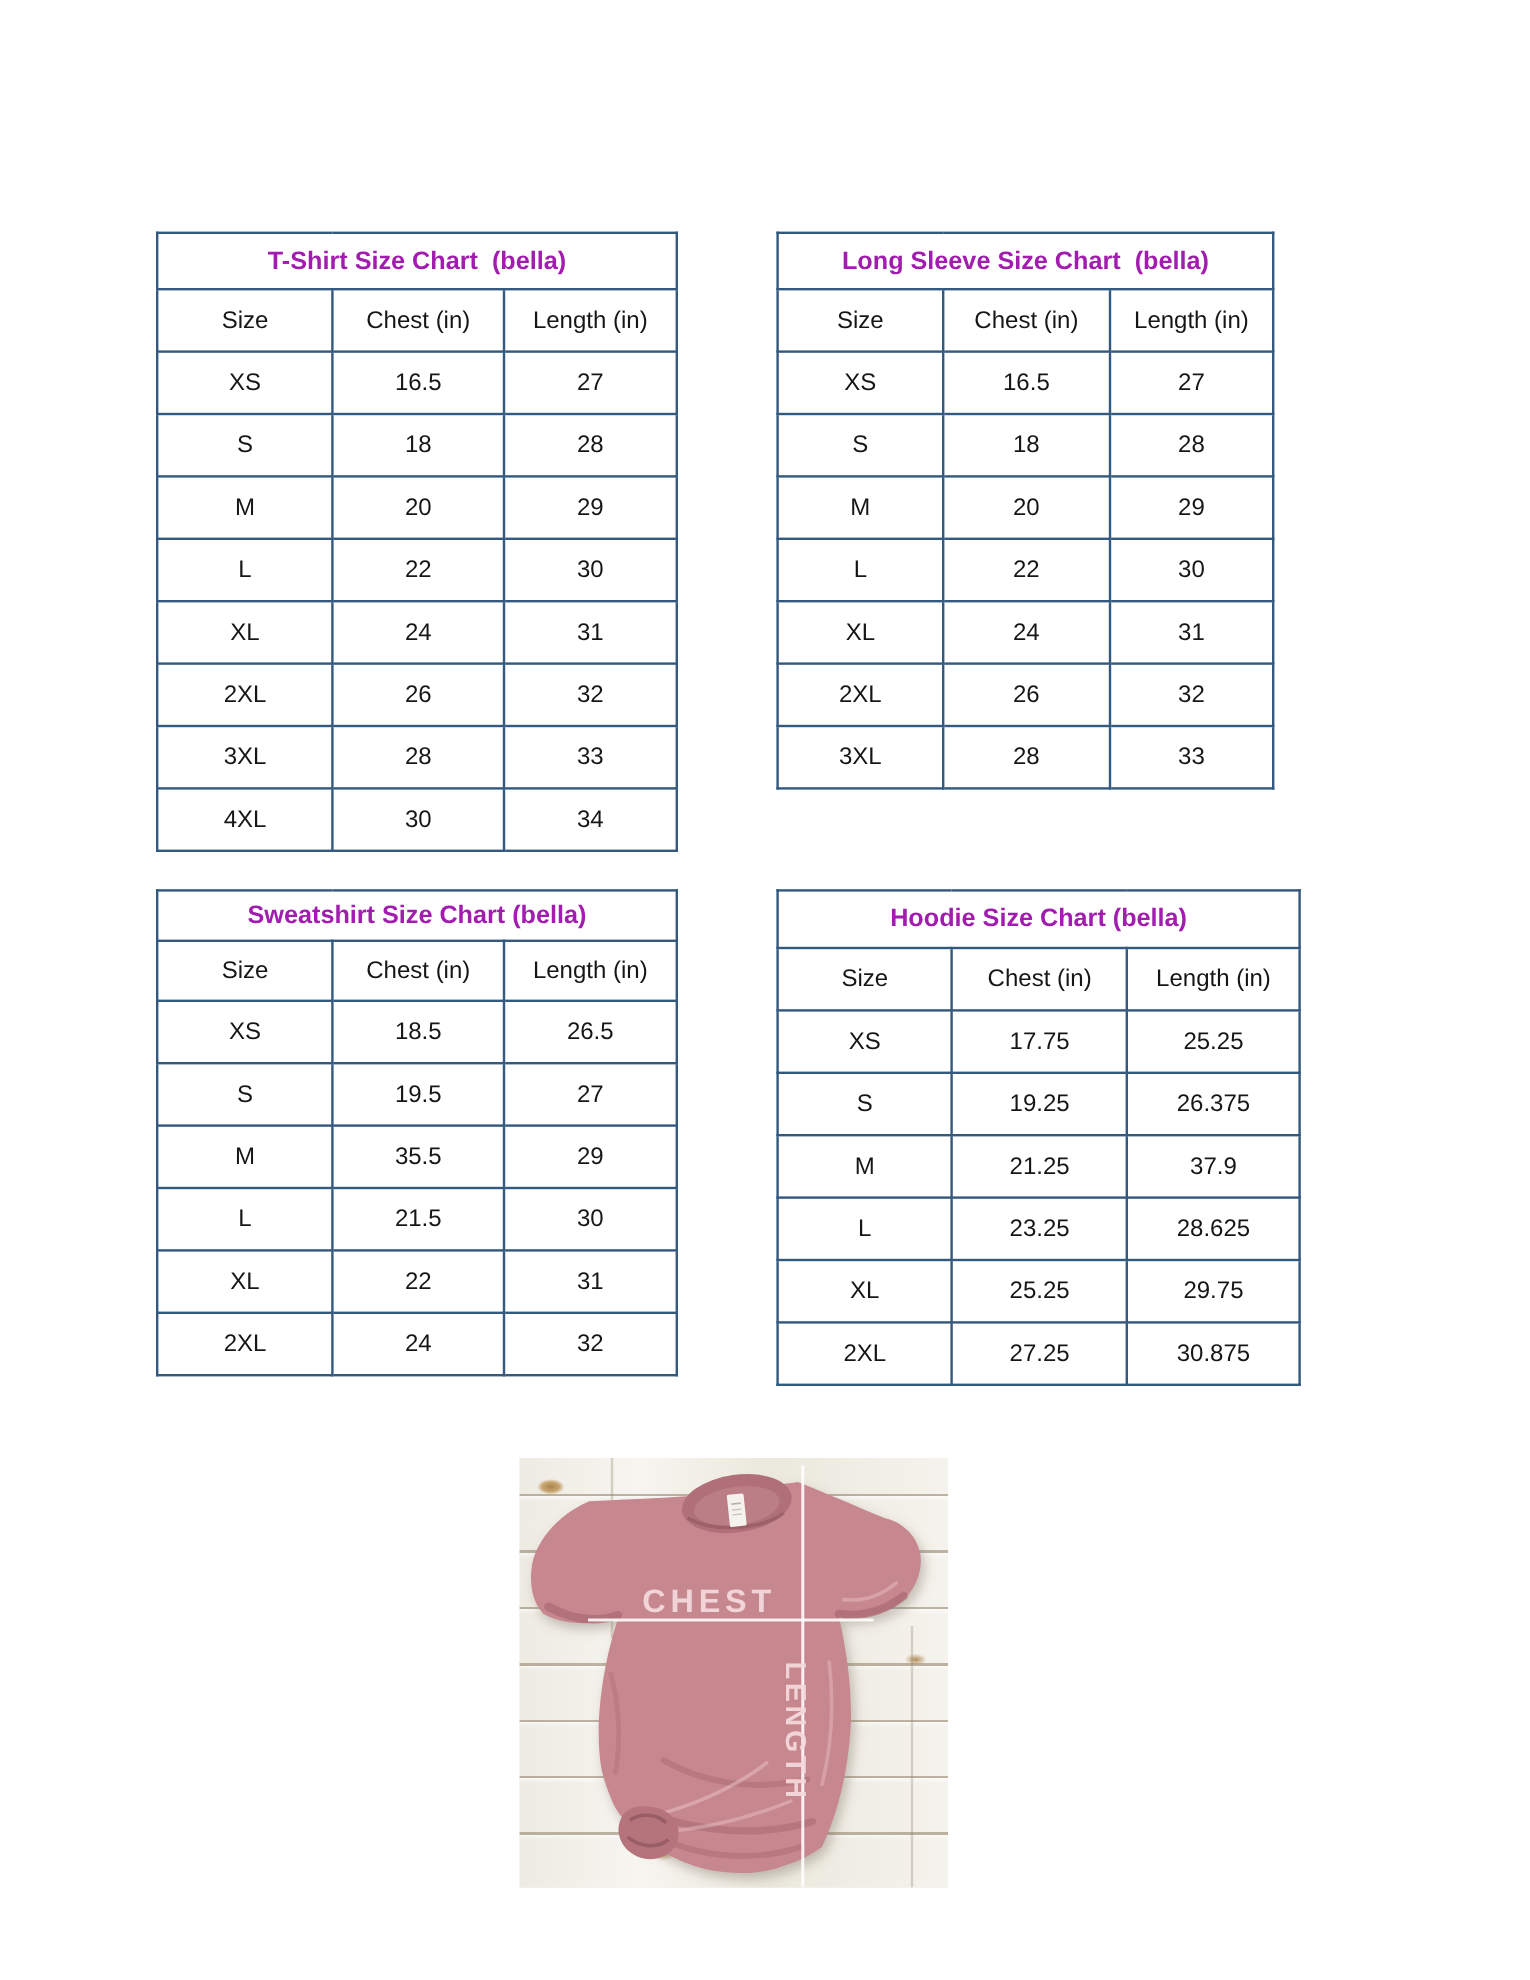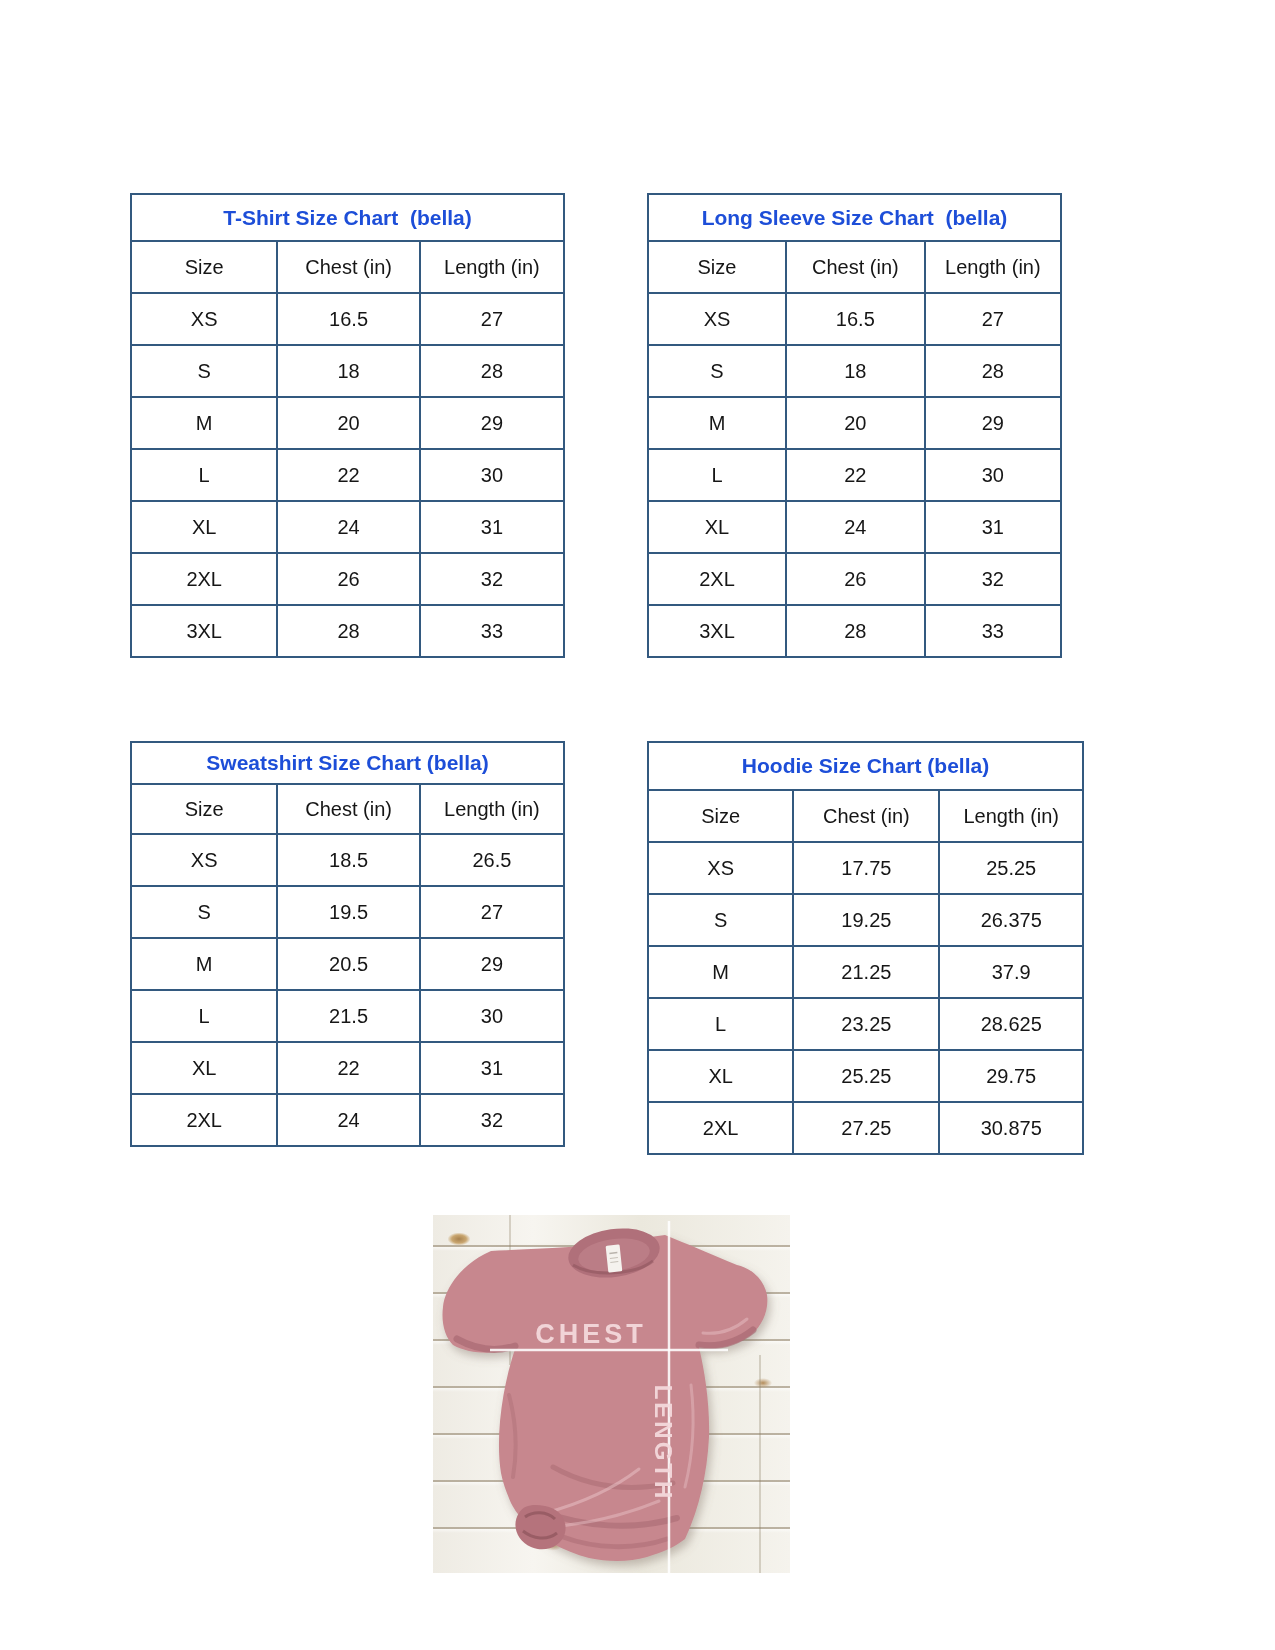--- a/index.html
+++ b/index.html
@@ -6,21 +6,21 @@
   body{
     width:1275px;height:1650px;position:relative;background:#ffffff;
     font-family:"Liberation Sans",sans-serif;overflow:hidden;
   }
   .size-table{position:absolute;}
   .size-table table{border-collapse:collapse;width:100%;table-layout:fixed;}
   .size-table td{
     border:2px solid #33597f;text-align:center;vertical-align:middle;
     font-size:20px;color:#161616;padding:0;overflow:hidden;
   }
-  .size-table td.title{font-weight:bold;font-size:21px;white-space:pre;color:#1d4ed8;margin-left:11px;}
+  .size-table td.title{font-weight:bold;font-size:21px;white-space:pre;color:#a21caf;margin-left:11px;}
   #tbl-tshirt{left:130px;top:193px;width:435px;}
   #tbl-longsleeve{left:647px;top:193px;width:415px;}
   #tbl-sweatshirt{left:130px;top:741px;width:435px;}
   #tbl-hoodie{left:647px;top:741px;width:437px;}
   #tbl-tshirt .tr-title td,#tbl-longsleeve .tr-title td{height:45px;}
   #tbl-tshirt .tr-head td,#tbl-longsleeve .tr-head td{height:50px;}
   #tbl-tshirt .tr-data td,#tbl-longsleeve .tr-data td{height:50px;}
   #tbl-sweatshirt .tr-title td{height:40px;}
   #tbl-sweatshirt .tr-head td{height:48px;}
   #tbl-sweatshirt .tr-data td{height:50px;}
@@ -95,20 +95,25 @@
   <tr class="tr-data">
           <td>2XL</td>
           <td>26</td>
           <td>32</td>
         </tr>
   <tr class="tr-data">
           <td>3XL</td>
           <td>28</td>
           <td>33</td>
         </tr>
+  <tr class="tr-data">
+          <td>4XL</td>
+          <td>30</td>
+          <td>34</td>
+        </tr>
  </tbody>
     </table>
 </div>
 
 <div class="size-table" id="tbl-longsleeve">
  <table>
   <colgroup>
         <col style="width:33.4%">
         <col style="width:33.6%">
         <col style="width:33%">
@@ -182,21 +187,21 @@
           <td>18.5</td>
           <td>26.5</td>
         </tr>
   <tr class="tr-data">
           <td>S</td>
           <td>19.5</td>
           <td>27</td>
         </tr>
   <tr class="tr-data">
           <td>M</td>
-          <td>20.5</td>
+          <td>35.5</td>
           <td>29</td>
         </tr>
   <tr class="tr-data">
           <td>L</td>
           <td>21.5</td>
           <td>30</td>
         </tr>
   <tr class="tr-data">
           <td>XL</td>
           <td>22</td>

